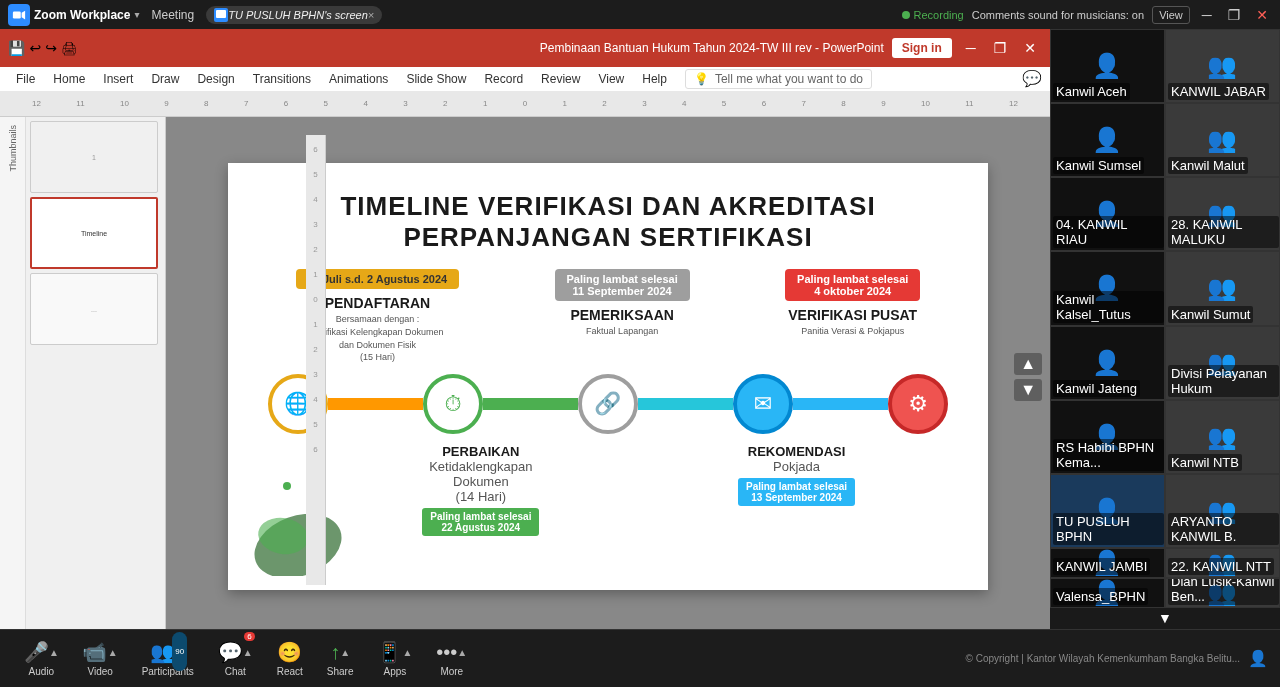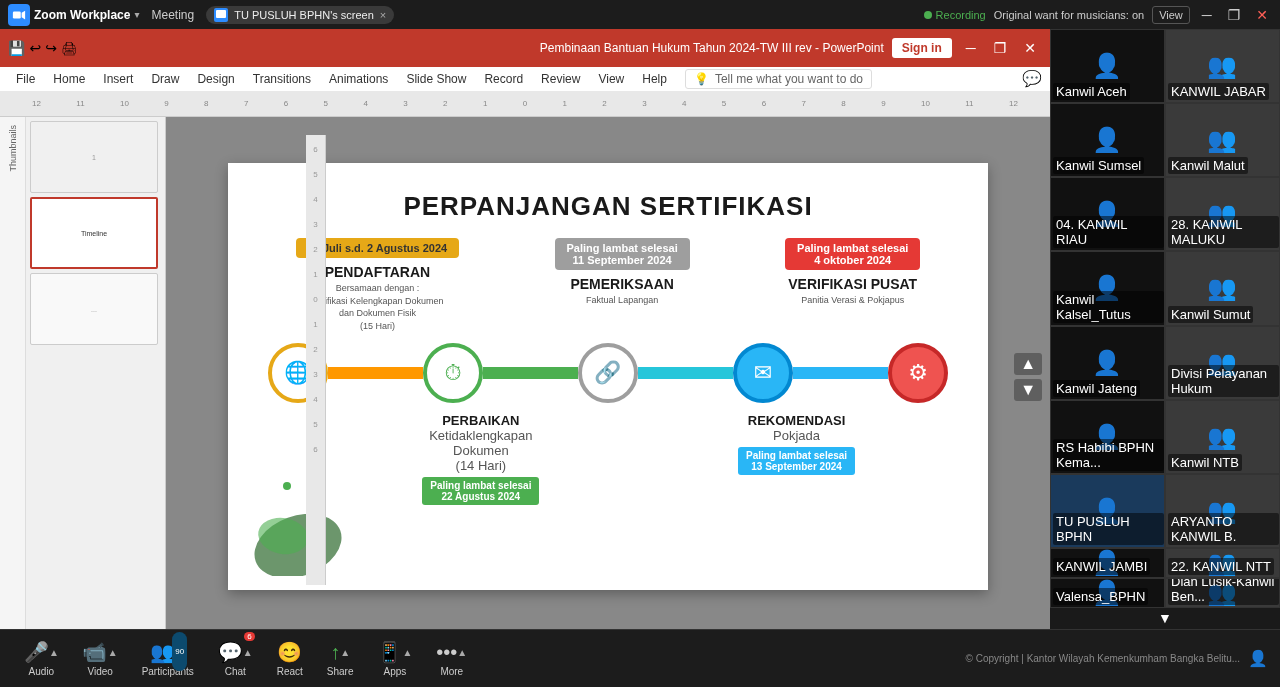--- a/index.html
+++ b/index.html
@@ -11,21 +11,21 @@
       padding: 0 8px; gap: 12px;
     }
     .zoom-logo { display: flex; align-items: center; gap: 4px; }
     .zoom-icon { width: 22px; height: 22px; background: #2d8cff; border-radius: 4px; display: flex; align-items: center; justify-content: center; }
     .zoom-icon svg { width: 14px; height: 14px; fill: white; }
     .zoom-text { color: white; font-size: 12px; font-weight: 600; }
     .zoom-chevron { color: #aaa; font-size: 10px; }
     .meeting-label { color: #ccc; font-size: 12px; }
     .tab-pill {
       display: flex; align-items: center; background: #3a3a3a; border-radius: 12px;
-      padding: 2px 8px; gap: 6px;
+      padding: 2px 8px;  font-style: italic;
     }
     .tab-pill-icon { width: 14px; height: 14px; background: #2d8cff; border-radius: 2px; display: flex; align-items: center; justify-content: center; }
     .tab-pill-text { color: #eee; font-size: 11px; }
     .tab-pill-close { color: #aaa; font-size: 11px; cursor: pointer; }
     .top-bar-right { margin-left: auto; display: flex; align-items: center; gap: 8px; }
     .recording-badge { display: flex; align-items: center; gap: 4px; color: #4caf50; font-size: 11px; }
     .rec-dot { width: 8px; height: 8px; background: #4caf50; border-radius: 50%; }
     .sound-text { color: #ccc; font-size: 11px; }
     .view-btn { color: #ccc; font-size: 11px; padding: 2px 6px; border: 1px solid #555; border-radius: 3px; }
     .win-controls { display: flex; gap: 8px; }
@@ -256,21 +256,21 @@
         </svg>
       </div>
     <span class="tab-pill-text">TU PUSLUH BPHN's screen</span>
     <span class="tab-pill-close">×</span>
   </div>
   <div class="top-bar-right">
     <div class="recording-badge">
       <div class="rec-dot"></div>
       <span>Recording</span>
     </div>
-    <span class="sound-text">Original want for musicians: on</span>
+    <span class="sound-text">Comments sound for musicians: on</span>
     <span class="view-btn">View</span>
     <div class="win-controls">
       <span class="win-btn">─</span>
       <span class="win-btn">❐</span>
       <span class="win-btn close-btn">✕</span>
     </div>
   </div>
 </div>
 
 <div class="ppt-window">
@@ -373,20 +373,21 @@
           <span>2</span>
           <span>3</span>
           <span>4</span>
           <span>5</span>
           <span>6</span>
       </div>
 
       <div class="slide-canvas">
 
         <div class="slide-title">
+          <h1>TIMELINE VERIFIKASI DAN AKREDITASI</h1>
           <h1>PERPANJANGAN SERTIFIKASI</h1>
         </div>
 
         <div class="timeline-top">
 
           <div class="timeline-box">
             <div class="date-badge yellow">15 Juli s.d. 2 Agustus 2024</div>
             <div class="box-title">PENDAFTARAN</div>
             <div class="box-sub">Bersamaan dengan :<br>Verifikasi Kelengkapan Dokumen<br>dan Dokumen Fisik<br>(15 Hari)</div>
           </div>

